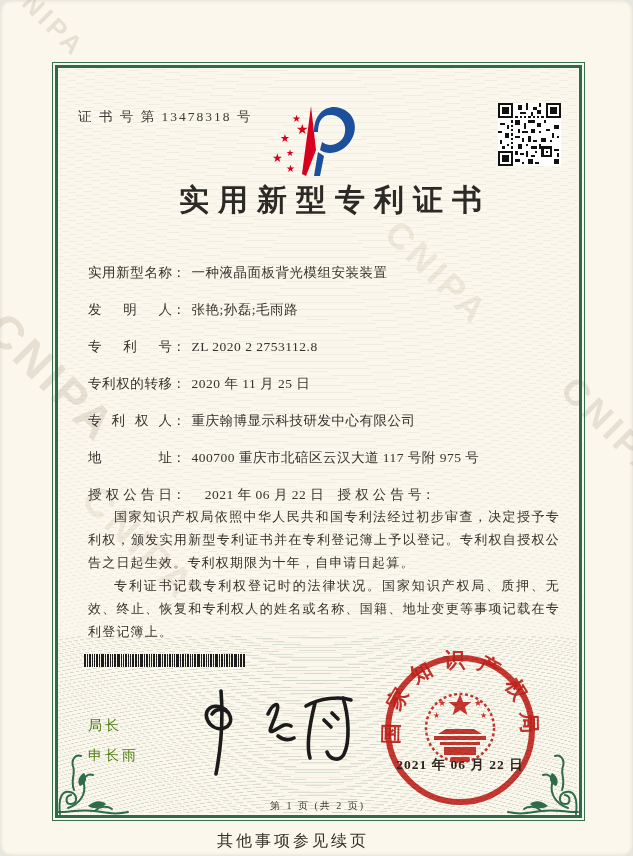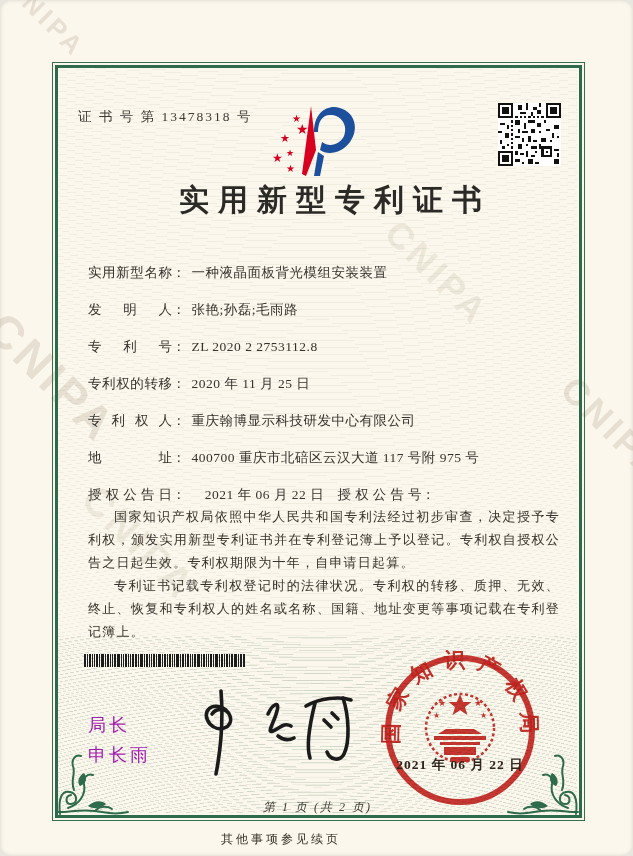--- a/index.html
+++ b/index.html
@@ -63,36 +63,36 @@
   .colon{display:inline-block; margin-right:6px;}
   .fvalue{letter-spacing:.5px;text-align:center;}
   .grantval{display:inline-block; width:146px;}
   
   .paras{position:absolute; left:88px; top:505px; width:472px;}
   .paras p{margin:0; text-indent:2em; font-size:13px; line-height:23px;
            letter-spacing:1.2px; color:#37332c; text-align:justify;}
   
   .barcode{position:absolute; left:84px; top:654px;}
   
-  .officer{position:absolute; left:88px; top:710px; font-size:18px; letter-spacing:3px;
-           line-height:30px; color:#a21caf; font-family:"Liberation Sans","DejaVu Sans",sans-serif;}
+  .officer{position:absolute; left:88px; top:710px; font-size:14px; letter-spacing:3px;
+           line-height:30px; color:#4d7c0f; font-family:"Liberation Sans","DejaVu Sans",sans-serif;}
   .signature{position:absolute; left:188px; top:688px;}
   
   .seal{position:absolute; left:380px; top:650px; width:160px; height:160px;
         mix-blend-mode:multiply;}
   .seal svg{position:absolute; left:0; top:0;}
   .seal-date{
     position:absolute; left:-2px; top:106px; width:164px; text-align:center;
     font-size:13.5px; font-weight:700; letter-spacing:1px; color:#30261f;
   }
   
   .page-info{position:absolute; left:52px; width:531px; top:799px; text-align:center;
-             font-size:12px; letter-spacing:2px; color:#3a3833;font-style:italic;}
+             font-size:10px; letter-spacing:2px; color:#3a3833;}
   .continuation{position:absolute; left:0; width:562px; top:831px; text-align:center;
-                font-size:12px; letter-spacing:3px; color:#343128;}
+                font-size:16px; letter-spacing:3px; color:#343128;padding-left:12px;}
 </style>
 </head>
 <body>
 
 <div class="page">
 
   <div class="wm wm1">CNIPA</div>
   <div class="wm wm2">CNIPA</div>
   <div class="wm wm3">CNIPA</div>
   <div class="wm wm4">CNIPA</div>
@@ -261,21 +261,21 @@
       <span class="flabel">授权公告日</span>
         <span class="colon">：</span>
       <span class="fvalue grantval">2021 年 06 月 22 日</span>
       <span class="flabel">授权公告号</span>
         <span class="colon">：</span>
     </div>
   </div>
 
   <div class="paras">
     <p>国家知识产权局依照中华人民共和国专利法经过初步审查，决定授予专利权，颁发实用新型专利证书并在专利登记簿上予以登记。专利权自授权公告之日起生效。专利权期限为十年，自申请日起算。</p>
-    <p>专利证书记载专利权登记时的法律状况。专利权的转移、质押、无效、终止、恢复和专利权人的姓名或名称、国籍、地址变更等事项记载在专利登记簿上。</p>
+    <p>专利证书记载专利权登记时的法律状况。国家知识产权局、质押、无效、终止、恢复和专利权人的姓名或名称、国籍、地址变更等事项记载在专利登记簿上。</p>
   </div>
 
   <svg class="barcode" width="162" height="13" viewBox="0 0 162 13">
     <g fill="#1c1c1c">
       <rect x="0" width="2" height="13"></rect>
         <rect x="3" width="1" height="13"></rect>
         <rect x="5" width="2" height="13"></rect>
         <rect x="8" width="1" height="13"></rect>
         <rect x="10" width="1" height="13"></rect>
         <rect x="12" width="2" height="13"></rect>

